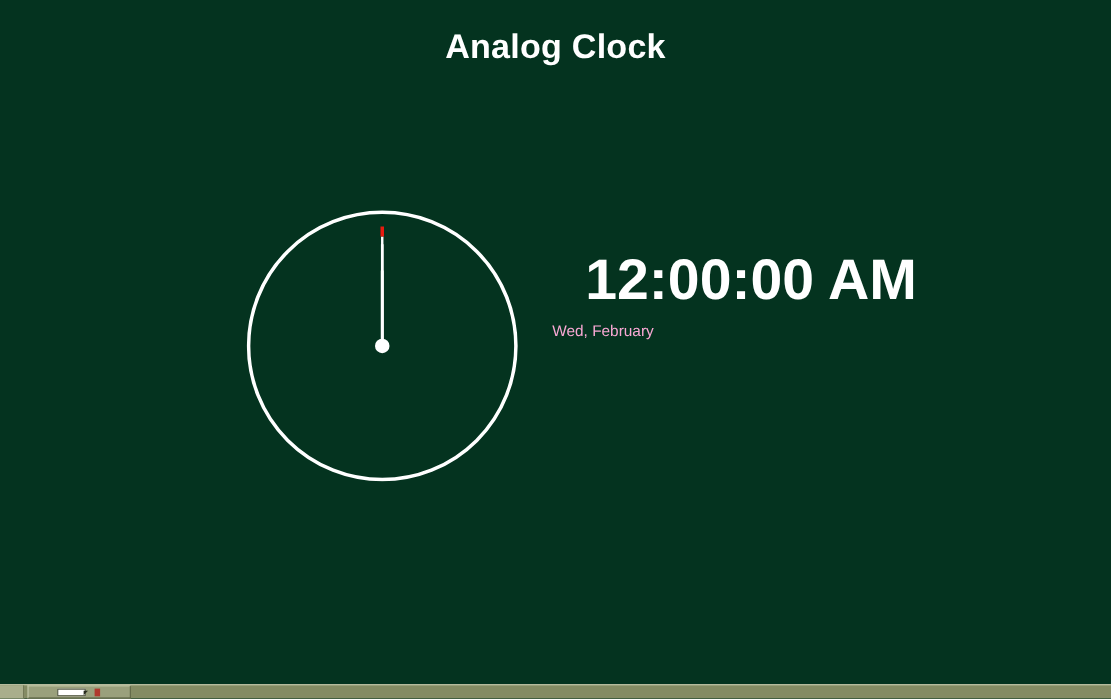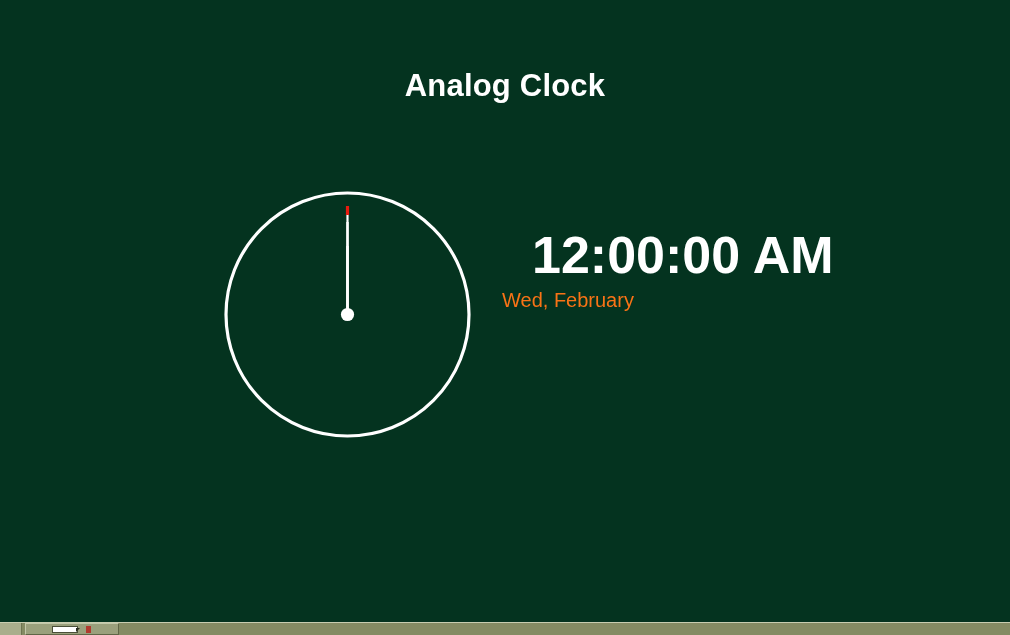--- a/index.html
+++ b/index.html
@@ -33,21 +33,20 @@
     left: 0;
     top: 26px;
     width: 1010px;
     text-align: center;
     color: #ffffff;
     font-size: 31px;
     font-weight: bold;
     letter-spacing: 0.2px;
     line-height: 34px;
     white-space: nowrap;
-    margin-top: 43px;
   }
 
   
   #clock-area {
     position: absolute;
     left: 0;
     top: 0;
     width: 1010px;
     height: 622px;
   }
@@ -71,22 +70,22 @@
   #digital-time {
     color: #ffffff;
     font-size: 52px;
     font-weight: bold;
     line-height: 58px;
     letter-spacing: 0px;
     white-space: nowrap;
     margin-left: 43px;
   }
   #digital-date {
-    color: #f97316;
-    font-size: 20px;
+    color: #f9a8d4;
+    font-size: 14px;
     font-weight: normal;
     line-height: 24px;
     margin-top: 4px;
     margin-left: 13px;
     white-space: nowrap;
   }
 
   
   #taskbar {
     position: absolute;

